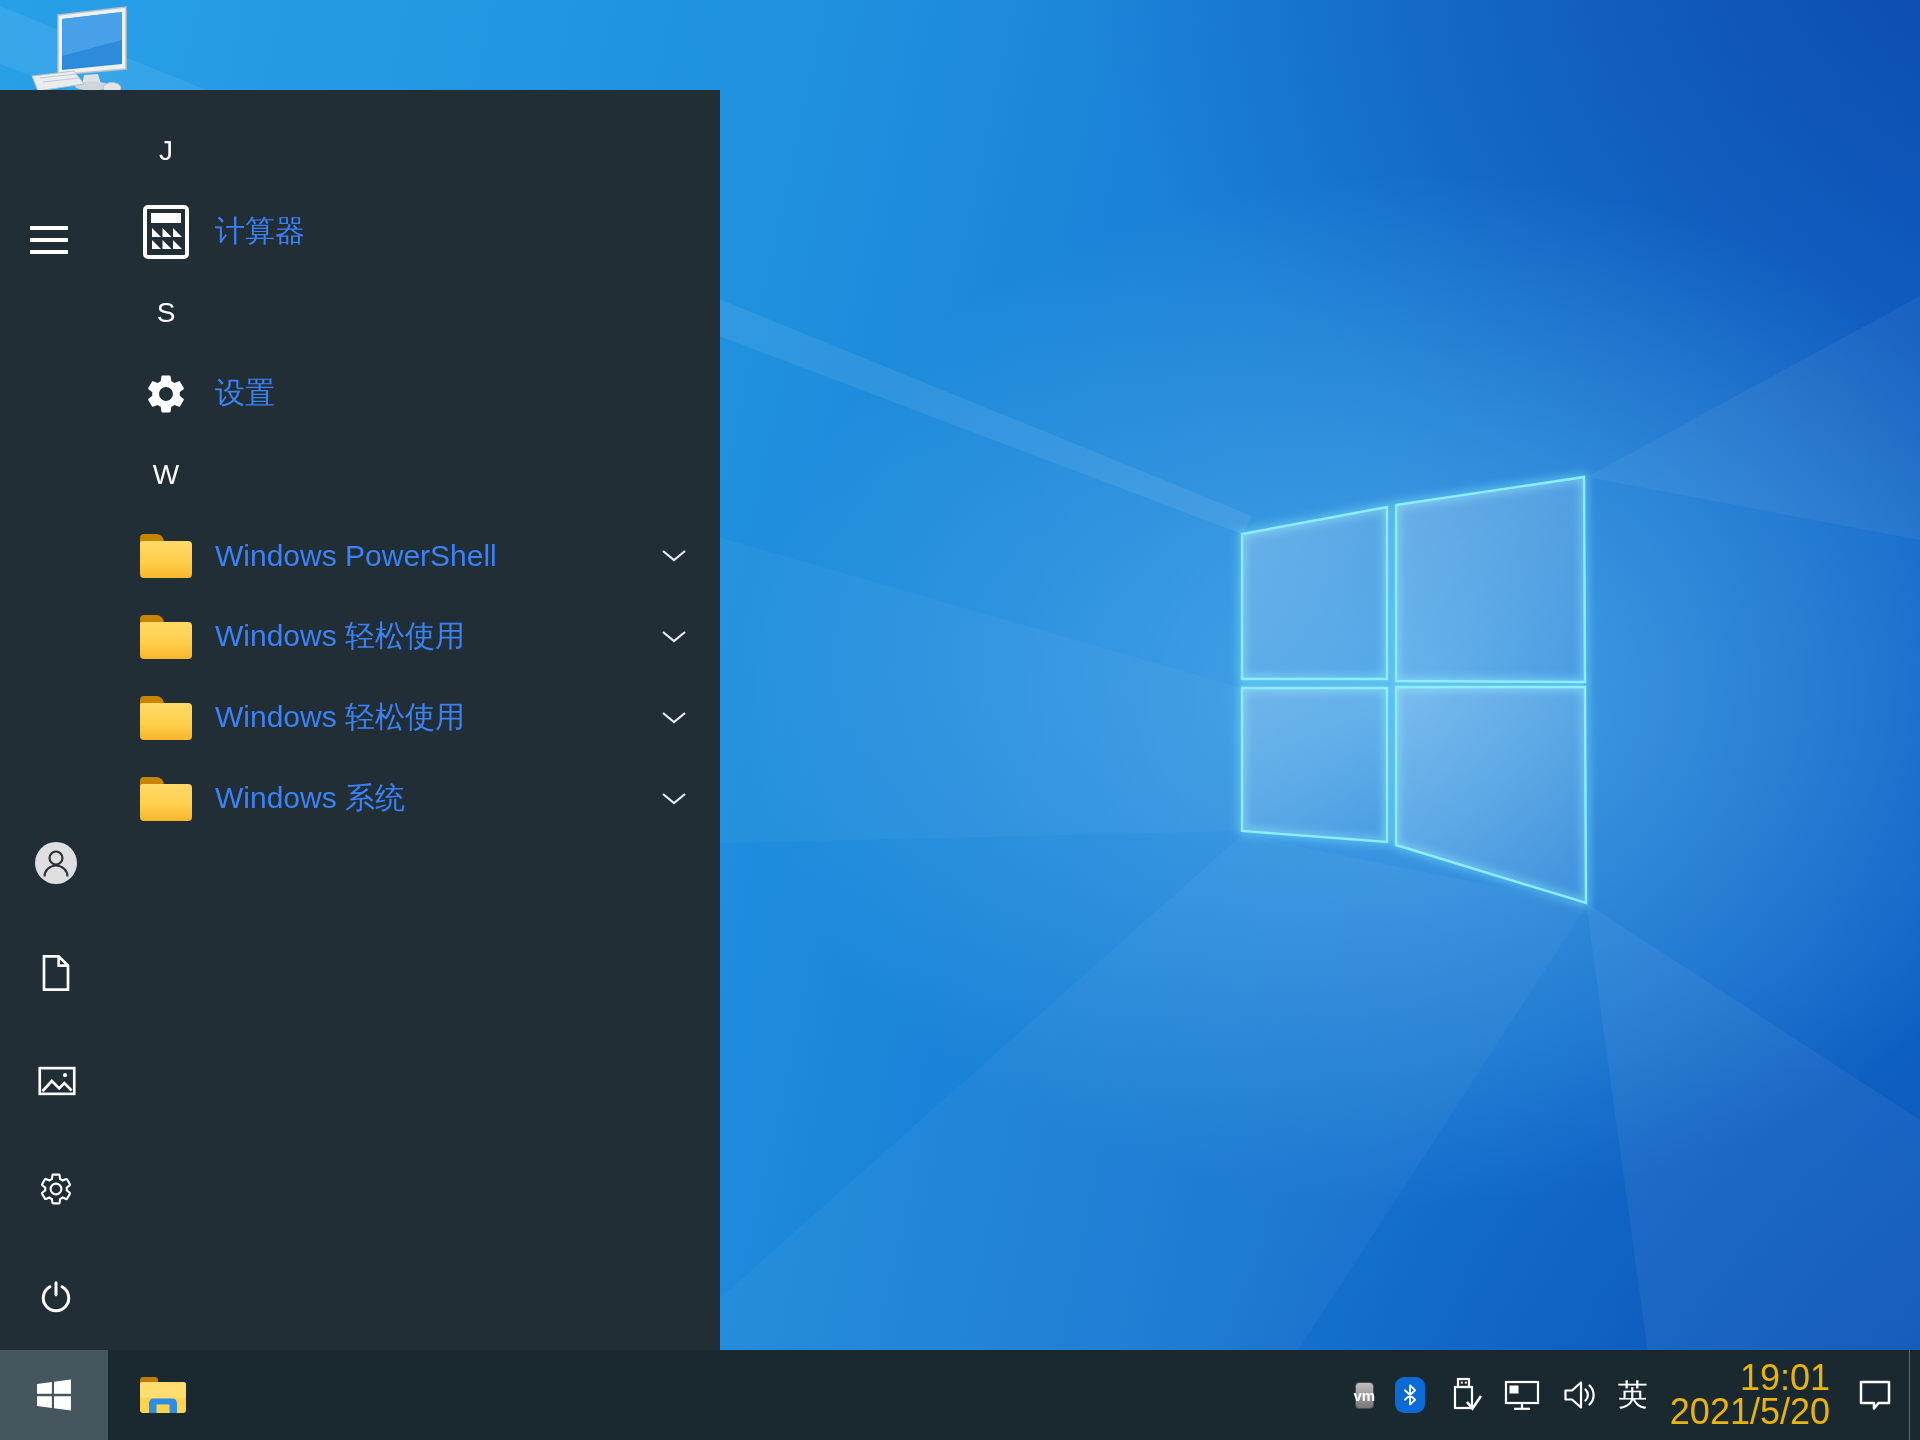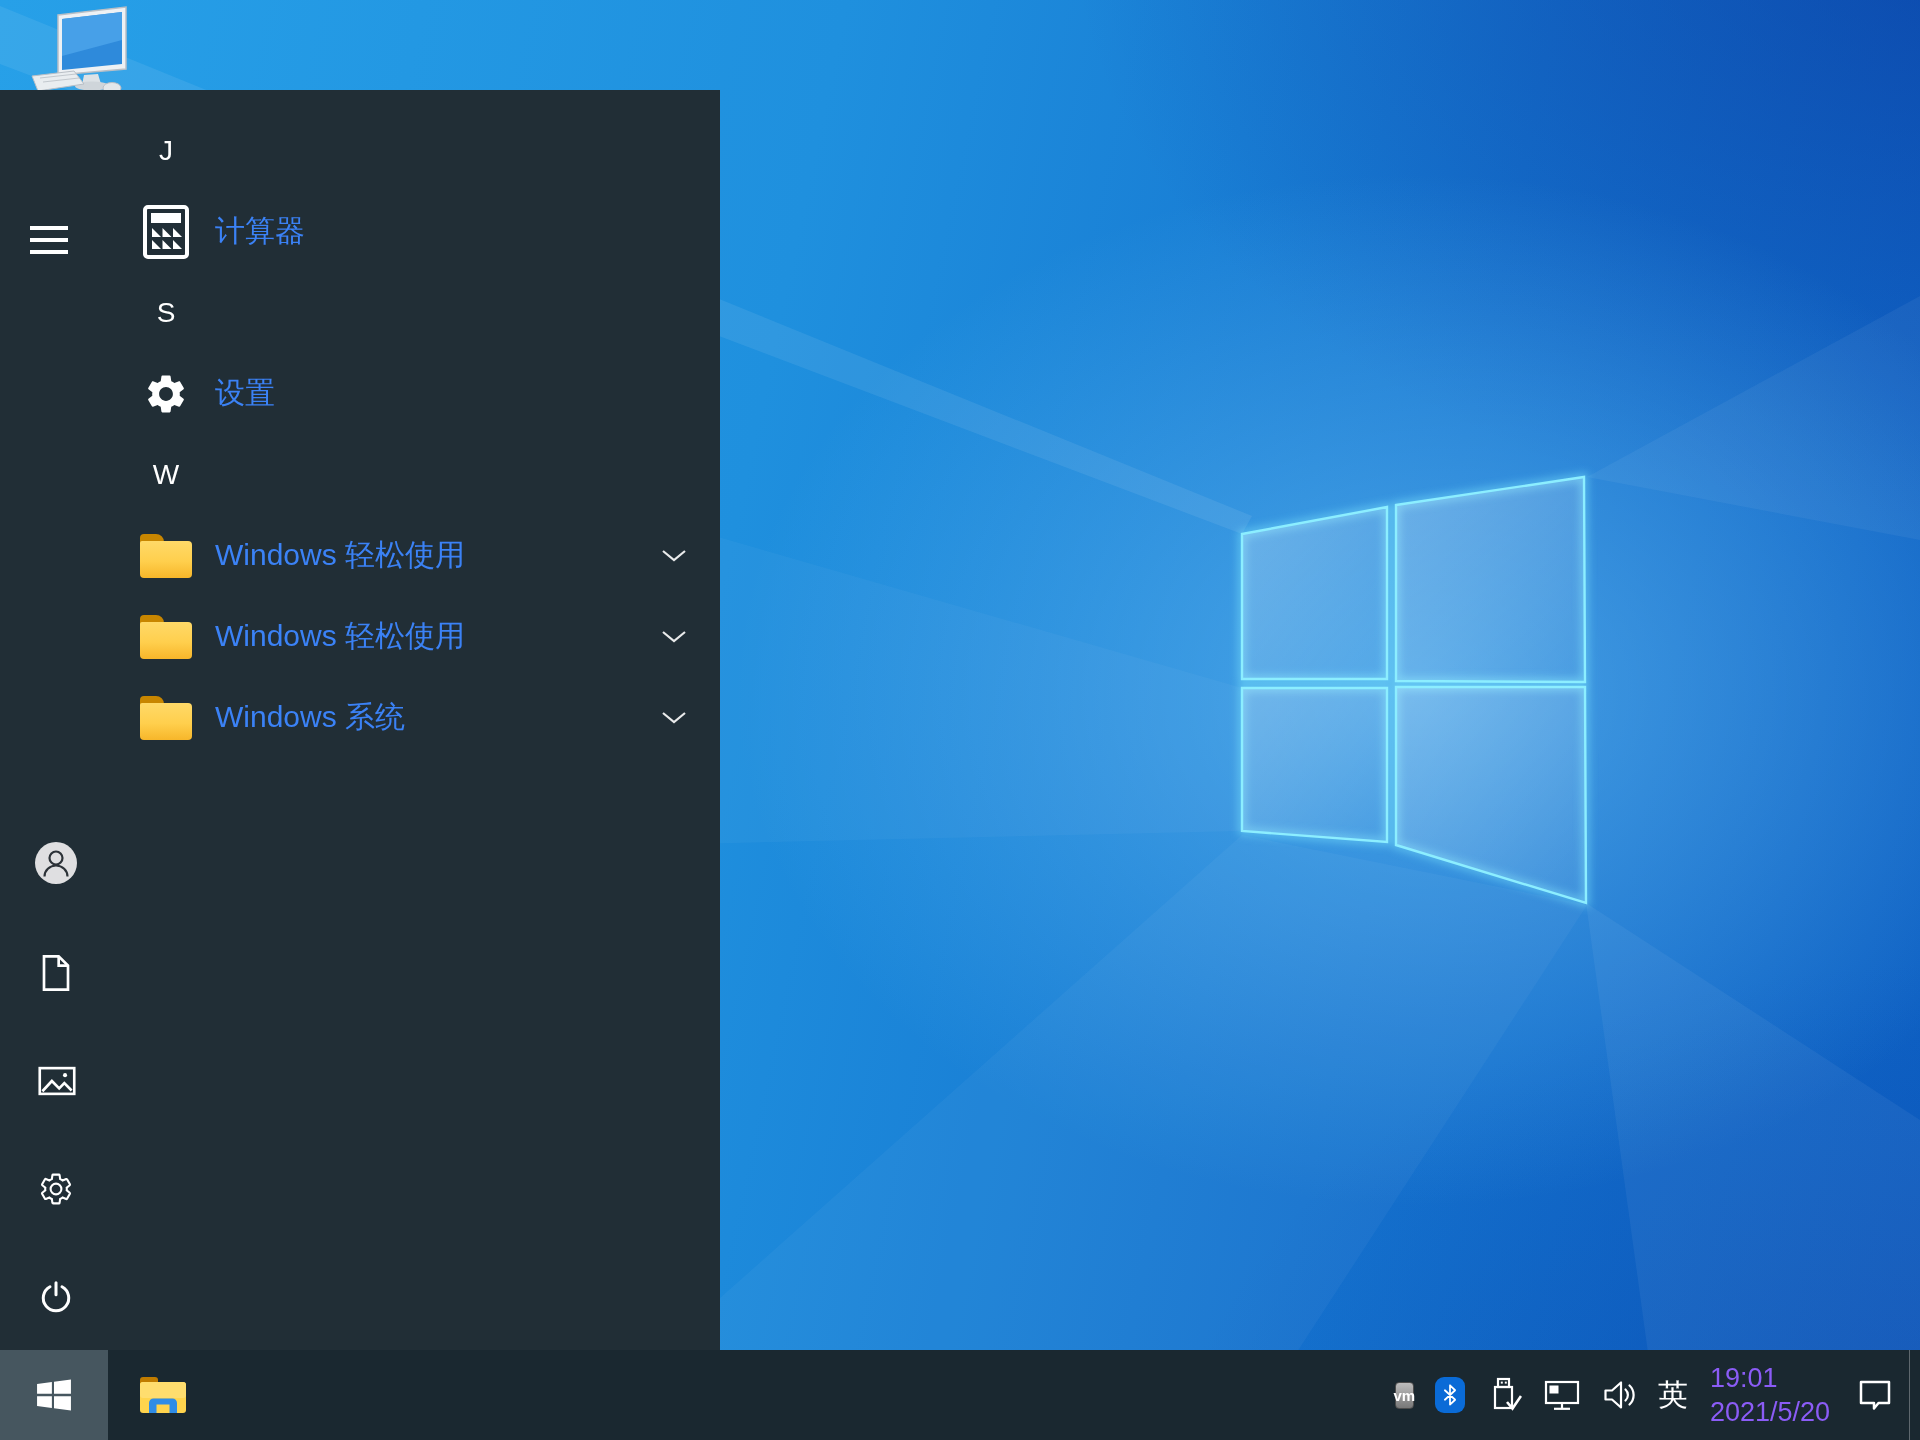--- a/index.html
+++ b/index.html
@@ -51,21 +51,21 @@
     display:flex; align-items:center; justify-content:center; cursor:pointer; }
   .tray { position:absolute; right:26px; top:0; height:90px; display:flex; align-items:center; color:#f4f6f7; }
   .tray-ic { display:flex; align-items:center; justify-content:center; margin-left:21px; cursor:pointer; }
   .vm-badge { width:19px; height:27px; border-radius:4px; margin-left:0;
     background:linear-gradient(180deg,#bdbdbd,#787878); border:1px solid #4c4c4c;
     display:flex; align-items:center; justify-content:center;
     font-size:15px; font-weight:bold; color:#fff; line-height:1; }
   .bt-badge { width:30px; height:36px; border-radius:9px; background:#0a6bd7;
     display:flex; align-items:center; justify-content:center; }
   .ime { font-size:30px; color:#fff; margin-left:20px; cursor:pointer; }
-  .clock { margin-left:22px; text-align:left; font-size:27px; line-height:34px; color:#8b5cf6; cursor:pointer; }
+  .clock { margin-left:22px; text-align:right; font-size:36px; line-height:34px; color:#eab308; cursor:pointer; }
   .action-center { margin-left:26px; }
   .show-desktop { position:absolute; right:0; top:0; width:11px; height:90px; border-left:1px solid rgba(255,255,255,.30); cursor:pointer; }
 </style>
 </head>
 <body>
 
 <div class="screen">
 
   <div class="wallpaper">
     <svg width="1920" height="1440" viewBox="0 0 1920 1440">
@@ -163,20 +163,32 @@
             <path fill="#fff" d="M19.14,12.94c0.04-0.3,0.06-0.61,0.06-0.94c0-0.32-0.02-0.64-0.07-0.94l2.03-1.58c0.18-0.14,0.23-0.41,0.12-0.61 l-1.92-3.32c-0.12-0.22-0.37-0.29-0.59-0.22l-2.39,0.96c-0.5-0.38-1.03-0.7-1.62-0.94L14.4,2.81c-0.04-0.24-0.24-0.41-0.48-0.41 h-3.84c-0.24,0-0.43,0.17-0.47,0.41L9.25,5.35C8.66,5.59,8.12,5.92,7.63,6.29L5.24,5.33c-0.22-0.08-0.47,0-0.59,0.22L2.74,8.87 C2.62,9.08,2.66,9.34,2.86,9.48l2.03,1.58C4.84,11.36,4.8,11.69,4.8,12s0.02,0.64,0.07,0.94l-2.03,1.58 c-0.18,0.14-0.23,0.41-0.12,0.61l1.92,3.32c0.12,0.22,0.37,0.29,0.59,0.22l2.39-0.96c0.5,0.38,1.03,0.7,1.62,0.94l0.36,2.54 c0.05,0.24,0.24,0.41,0.48,0.41h3.84c0.24,0,0.44-0.17,0.47-0.41l0.36-2.54c0.59-0.24,1.13-0.56,1.62-0.94l2.39,0.96 c0.22,0.08,0.47,0,0.59-0.22l1.92-3.32c0.12-0.22,0.07-0.47-0.12-0.61L19.14,12.94z M12,15.6c-1.98,0-3.6-1.62-3.6-3.6 s1.62-3.6,3.6-3.6s3.6,1.62,3.6,3.6S13.98,15.6,12,15.6z"></path>
           </svg>
         </div>
         <div class="row-label">设置</div>
       </div>
 
       <div class="ml-row">
         <div class="hdr-letter">W</div>
       </div>
 
+      <div class="ml-row">
+        <div class="row-icon">
+          <div class="folder-icon">
+              <div class="tab"></div>
+              <div class="body"></div>
+            </div>
+        </div>
+        <div class="row-label">Windows PowerShell</div>
+        <svg class="chev" viewBox="0 0 26 14">
+          <polyline points="2,2 13,11 24,2" fill="none" stroke="rgba(255,255,255,.9)" stroke-width="2.2"></polyline>
+        </svg>
+      </div>
 
 
       <div class="ml-row">
         <div class="row-icon">
           <div class="folder-icon">
               <div class="tab"></div>
               <div class="body"></div>
             </div>
         </div>
         <div class="row-label">Windows 轻松使用</div>

